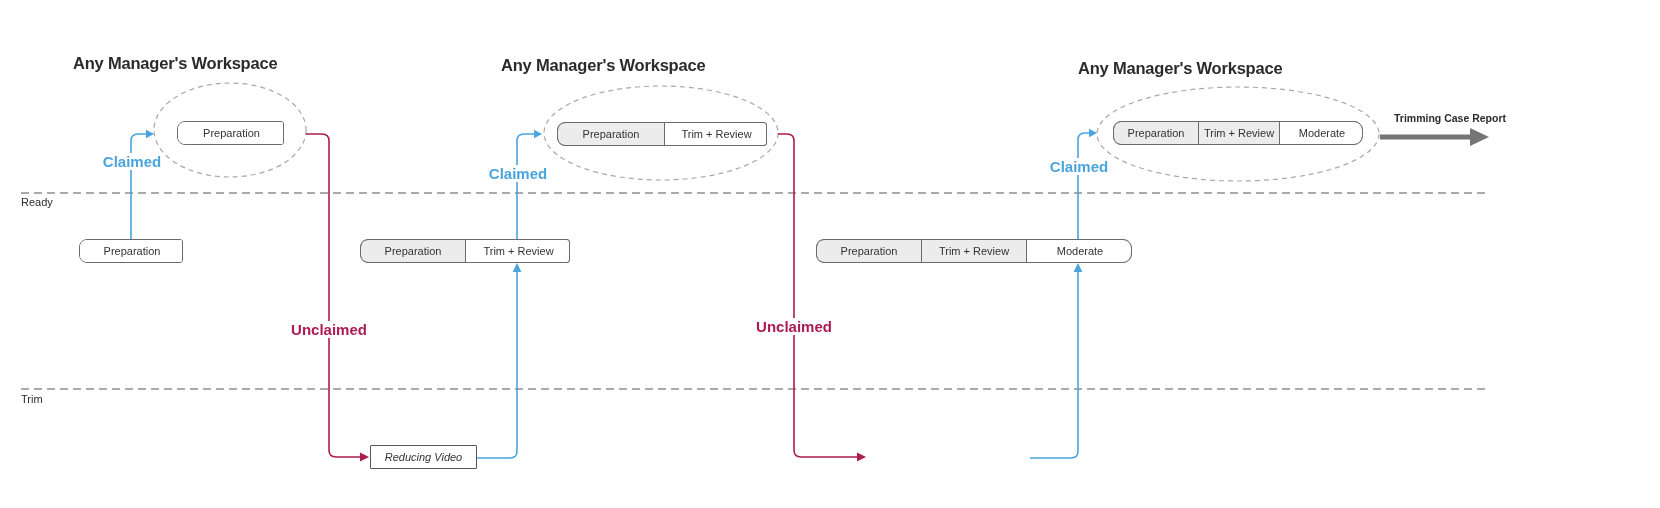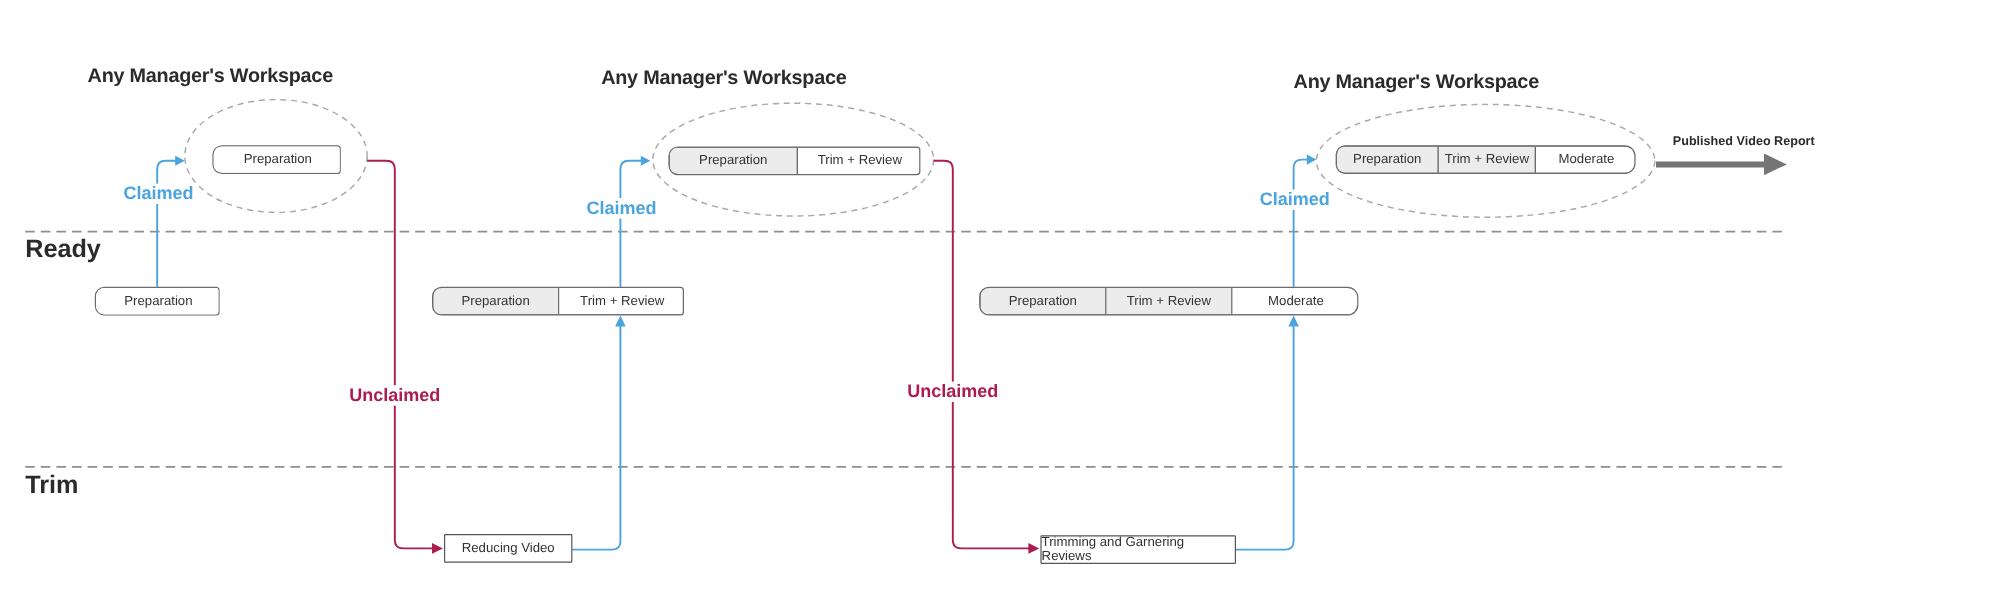--- a/index.html
+++ b/index.html
@@ -16,39 +16,39 @@
   .blue-fill{fill:var(--claimed,#4aa4de);stroke:none;}
   .red-line{stroke:var(--unclaimed,#ad1c50);stroke-width:1.6;fill:none;}
   .red-fill{fill:var(--unclaimed,#ad1c50);stroke:none;}
   .pub-line{stroke:var(--publish_arrow,#757575);stroke-width:5;fill:none;}
   .pub-fill{fill:var(--publish_arrow,#757575);stroke:none;}
 
   .ws-title{
     position:absolute;width:320px;text-align:left;
     font-size:16.5px;font-weight:bold;color:#2b2b2b;letter-spacing:-0.2px;
   }
-  .lane-label{position:absolute;font-size:21px;font-weight:bold;color:#2b2b2b;}
+  .lane-label{position:absolute;font-size:11px;font-weight:normal;color:#2b2b2b;}
 
   .stagebox{
-    position:absolute;display:flex;height:24px;background:#404040;
+    position:absolute;display:flex;height:24px;background:#000000;
     border:1.4px solid var(--box_border,#6b6b6b);box-sizing:border-box;overflow:hidden;
   }
   .r-open{border-radius:8px 3px 3px 8px;}
   .r-closed{border-radius:8px 9px 9px 8px;}
   .seg{
     flex:none;display:flex;align-items:center;justify-content:center;
     font-size:11px;color:#333;background:#fff;height:100%;box-sizing:border-box;
   }
   .seg + .seg{border-left:1.4px solid var(--box_border,#6b6b6b);}
   .seg.done{background:var(--done_fill,#ececec);}
 
   .taskbox{
     position:absolute;display:flex;align-items:center;justify-content:center;
     height:24px;background:#fff;border:1.4px solid #565656;box-sizing:border-box;
-    font-size:11px;color:#333;border-radius:1px;
+    font-size:11px;color:#333;border-radius:1px;font-style:italic;
   }
 
   .flow-label{
     position:absolute;transform:translateX(-50%);background:#fff;padding:0 3px;
     font-size:15px;font-weight:700;white-space:nowrap;
   }
   .flow-label.claimed{color:var(--claimed,#4aa4de);}
   .flow-label.unclaimed{color:var(--unclaimed,#ad1c50);}
 
   .pub-label{
@@ -136,23 +136,22 @@
     <div class="seg" style="width:106px;">Trim + Review</div>
   </div>
 
   <div class="stagebox r-closed" style="left:816px;top:239px;width:316px;">
     <div class="seg done" style="width:104px;">Preparation</div>
     <div class="seg done" style="width:105px;">Trim + Review</div>
     <div class="seg" style="width:107px;">Moderate</div>
   </div>
 
   <div class="taskbox" style="left:370px;top:445px;width:107px;">Reducing Video</div>
-  <div class="taskbox" style="left:867px;top:446px;width:163px;">Trimming and Garnering Reviews</div>
 
   <div class="flow-label claimed" style="left:132px;top:153px;">Claimed</div>
   <div class="flow-label claimed" style="left:518px;top:165px;">Claimed</div>
   <div class="flow-label claimed" style="left:1079px;top:158px;">Claimed</div>
   <div class="flow-label unclaimed" style="left:329px;top:321px;">Unclaimed</div>
   <div class="flow-label unclaimed" style="left:794px;top:318px;">Unclaimed</div>
 
-  <div class="pub-label" style="left:1394px;top:112px;">Published Video Report</div>
+  <div class="pub-label" style="left:1394px;top:112px;">Trimming Case Report</div>
 
 </div>
 
 </body></html>

